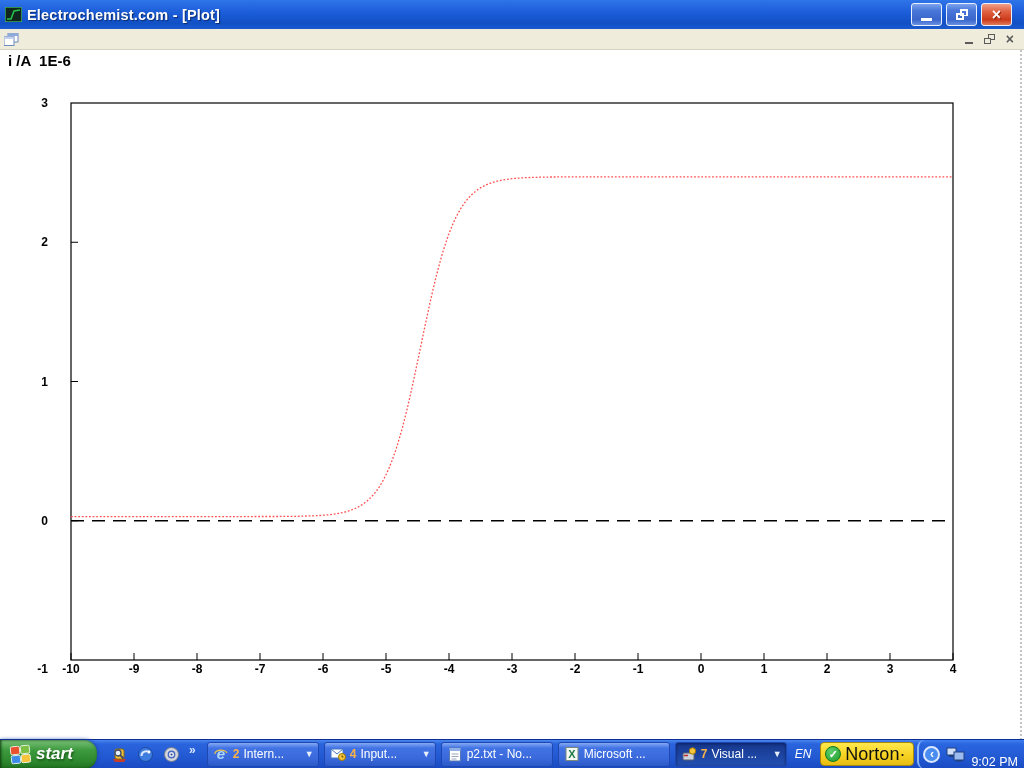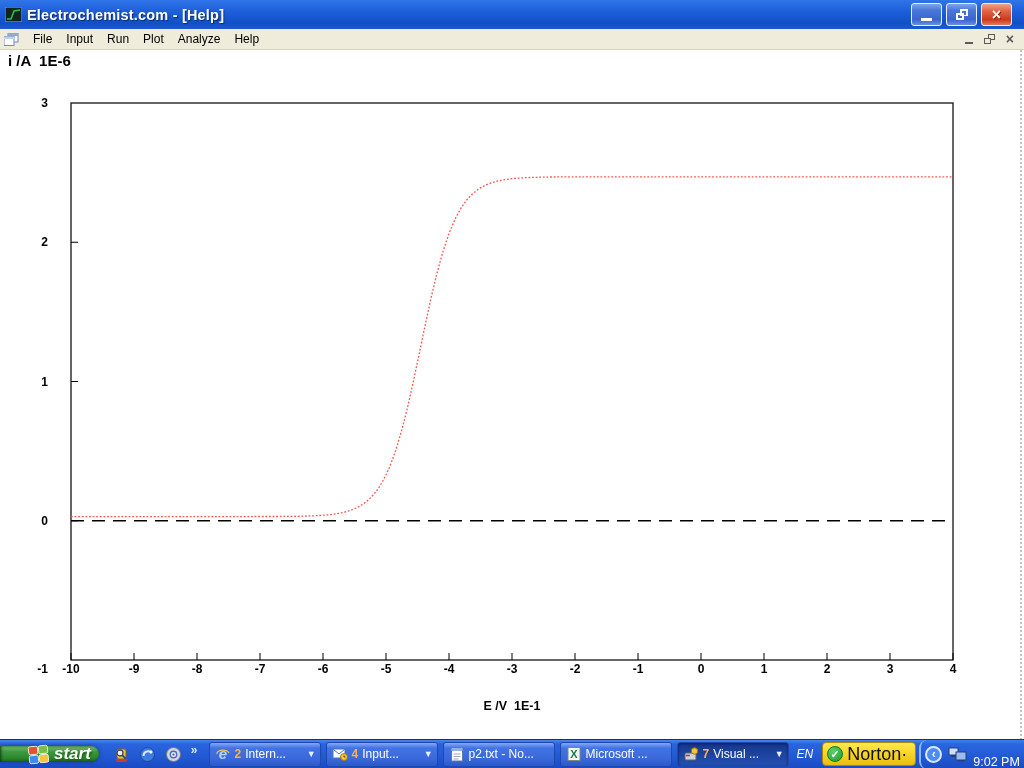--- a/index.html
+++ b/index.html
@@ -54,21 +54,21 @@
   svg text { font-family:"Liberation Sans", sans-serif; }
 
   
   .taskbar {
     position:absolute; left:0; top:739px; width:1024px; height:29px;
     background:linear-gradient(180deg,#4a86f0 0%,#2a64dc 14%,#2259d2 60%,#1a4ac2 100%);
     border-top:1px solid #0c2f96;
     display:flex; align-items:center;
   }
   .start-button {
-    flex:0 0 97px; height:16px; display:flex; align-items:center; gap:5px; padding-left:28px;
+    flex:0 0 97px; height:29px; display:flex; align-items:center; gap:5px; padding-left:10px;
     background:linear-gradient(180deg,#79c179 0%,#3e9a3e 35%,#2f8a2f 70%,#1f711f 100%);
     border-radius:0 13px 13px 0; box-shadow:1px 0 3px #0c3a0c inset, 0 0 4px #1a3a9a;
   }
   .start-label { color:#fff; font-weight:bold; font-style:italic; font-size:17px; text-shadow:1px 2px 2px #1d5c1d; padding-right:8px; }
   .quick-launch { flex:0 0 auto; display:flex; align-items:center; gap:9px; padding:0 8px 0 14px; }
   .ql-icon { width:17px; height:17px; display:inline-flex; }
   .ql-chevron { color:#d8e6fc; font-size:12px; font-weight:bold; margin-top:-8px; }
   .task-buttons { display:flex; align-items:center; gap:5px; margin-left:3px; }
   .task-btn {
     flex:0 0 112px; width:112px; height:25px; border-radius:3px;
@@ -110,21 +110,21 @@
 </style>
 </head>
 <body>
 
 <div class="titlebar">
   <svg class="app-icon" viewBox="0 0 17 15">
     <rect x="0" y="0" width="17" height="15" fill="#10261c"></rect>
     <path d="M2 12 L6 12 L9 4 L15 3" stroke="#27c04a" stroke-width="1.6" fill="none"></path>
     <rect x="0" y="0" width="17" height="15" fill="none" stroke="#3fae5f" stroke-width="1.5"></rect>
   </svg>
-  <span class="title-text">Electrochemist.com - [Help]</span>
+  <span class="title-text">Electrochemist.com - [Plot]</span>
   <div class="win-btn btn-blue" style="left:911px">
       <span class="glyph-min"></span>
     </div>
   <div class="win-btn btn-blue" style="left:946px">
     <span class="glyph-restore">
         <span class="r1"></span>
         <span class="r2"></span>
       </span>
   </div>
   <div class="win-btn btn-close" style="left:981px">
@@ -132,28 +132,20 @@
     </div>
 </div>
 
 <div class="menubar">
   <svg class="mdi-icon" width="15" height="13" viewBox="0 0 15 13">
     <rect x="4" y="0" width="10" height="9" fill="#fff" stroke="#6f8cc0"></rect>
     <rect x="4" y="0" width="10" height="3" fill="#8fa9da"></rect>
     <rect x="0" y="3.5" width="10" height="9" fill="#fff" stroke="#6f8cc0"></rect>
     <rect x="0" y="3.5" width="10" height="2.5" fill="#c3d1ec"></rect>
   </svg>
-  <div id="menu-items" style="display:flex">
-      <span class="menu-item">File</span>
-      <span class="menu-item">Input</span>
-      <span class="menu-item">Run</span>
-      <span class="menu-item">Plot</span>
-      <span class="menu-item">Analyze</span>
-      <span class="menu-item">Help</span>
-    </div>
   <div class="mdi-controls">
     <span class="mdi-min"></span>
     <span class="mdi-restore">
         <span class="r1"></span>
         <span class="r2"></span>
       </span>
     <span class="mdi-close">×</span>
   </div>
 </div>
 
@@ -195,21 +187,20 @@
       <line x1="71" y1="192.25" x2="78" y2="192.25" stroke="#000"></line>
       <text x="48" y="196.25" text-anchor="end" font-size="12" font-weight="bold" fill="#000">2</text>
       <line x1="71" y1="331.5" x2="78" y2="331.5" stroke="#000"></line>
       <text x="48" y="335.5" text-anchor="end" font-size="12" font-weight="bold" fill="#000">1</text>
       <line x1="71" y1="470.75" x2="78" y2="470.75" stroke="#000"></line>
       <text x="48" y="474.75" text-anchor="end" font-size="12" font-weight="bold" fill="#000">0</text>
       <text x="48" y="623" text-anchor="end" font-size="12" font-weight="bold" fill="#000">-1</text>
       <polyline points="71.0,466.6 74.2,466.6 77.3,466.6 80.5,466.6 83.6,466.6 86.8,466.6 89.9,466.6 93.1,466.6 96.2,466.6 99.4,466.6 102.5,466.6 105.7,466.6 108.8,466.6 112.0,466.6 115.1,466.6 118.3,466.6 121.4,466.6 124.6,466.6 127.7,466.6 130.9,466.6 134.0,466.6 137.2,466.6 140.3,466.6 143.5,466.6 146.6,466.6 149.8,466.6 152.9,466.6 156.1,466.6 159.2,466.6 162.4,466.6 165.5,466.6 168.7,466.6 171.8,466.6 175.0,466.6 178.1,466.6 181.3,466.6 184.4,466.6 187.6,466.6 190.7,466.6 193.9,466.6 197.0,466.6 200.2,466.6 203.3,466.6 206.5,466.6 209.6,466.6 212.8,466.6 215.9,466.6 219.1,466.6 222.2,466.6 225.4,466.6 228.5,466.6 231.7,466.6 234.8,466.6 238.0,466.6 241.1,466.6 244.3,466.6 247.4,466.6 250.6,466.6 253.7,466.5 256.9,466.5 260.0,466.5 263.2,466.5 266.3,466.5 269.5,466.5 272.6,466.5 275.8,466.5 278.9,466.5 282.1,466.4 285.2,466.4 288.4,466.4 291.5,466.3 294.7,466.3 297.8,466.3 301.0,466.2 304.1,466.1 307.3,466.0 310.4,465.9 313.6,465.8 316.7,465.6 319.9,465.5 323.0,465.2 326.2,465.0 329.3,464.7 332.5,464.3 335.6,463.9 338.8,463.3 341.9,462.7 345.1,462.0 348.2,461.1 351.4,460.0 354.5,458.8 357.7,457.3 360.8,455.5 364.0,453.4 367.1,451.0 370.3,448.1 373.4,444.7 376.6,440.8 379.7,436.2 382.9,430.9 386.0,424.8 389.2,417.8 392.3,409.8 395.5,400.9 398.6,390.9 401.8,379.9 404.9,367.9 408.1,354.9 411.2,341.1 414.4,326.7 417.5,311.8 420.7,296.7 423.8,281.6 427.0,266.7 430.1,252.2 433.3,238.5 436.4,225.5 439.6,213.5 442.7,202.5 445.9,192.5 449.0,183.5 452.2,175.6 455.3,168.6 458.5,162.5 461.6,157.2 464.8,152.6 467.9,148.6 471.1,145.3 474.2,142.4 477.4,139.9 480.5,137.9 483.7,136.1 486.8,134.6 490.0,133.4 493.1,132.3 496.3,131.4 499.4,130.7 502.6,130.0 505.7,129.5 508.9,129.1 512.0,128.7 515.2,128.4 518.3,128.1 521.5,127.9 524.6,127.7 527.8,127.6 530.9,127.5 534.1,127.4 537.2,127.3 540.4,127.2 543.5,127.1 546.7,127.1 549.8,127.0 553.0,127.0 556.1,127.0 559.3,126.9 562.4,126.9 565.6,126.9 568.7,126.9 571.9,126.9 575.0,126.9 578.2,126.8 581.3,126.8 584.5,126.8 587.6,126.8 590.8,126.8 593.9,126.8 597.1,126.8 600.2,126.8 603.4,126.8 606.5,126.8 609.7,126.8 612.8,126.8 616.0,126.8 619.1,126.8 622.3,126.8 625.4,126.8 628.6,126.8 631.7,126.8 634.9,126.8 638.0,126.8 641.2,126.8 644.3,126.8 647.5,126.8 650.6,126.8 653.8,126.8 656.9,126.8 660.1,126.8 663.2,126.8 666.4,126.8 669.5,126.8 672.7,126.8 675.8,126.8 679.0,126.8 682.1,126.8 685.3,126.8 688.4,126.8 691.6,126.8 694.7,126.8 697.9,126.8 701.0,126.8 704.2,126.8 707.3,126.8 710.5,126.8 713.6,126.8 716.8,126.8 719.9,126.8 723.1,126.8 726.2,126.8 729.4,126.8 732.5,126.8 735.7,126.8 738.8,126.8 742.0,126.8 745.1,126.8 748.3,126.8 751.4,126.8 754.6,126.8 757.7,126.8 760.9,126.8 764.0,126.8 767.2,126.8 770.3,126.8 773.5,126.8 776.6,126.8 779.8,126.8 782.9,126.8 786.1,126.8 789.2,126.8 792.4,126.8 795.5,126.8 798.7,126.8 801.8,126.8 805.0,126.8 808.1,126.8 811.3,126.8 814.4,126.8 817.6,126.8 820.7,126.8 823.9,126.8 827.0,126.8 830.2,126.8 833.3,126.8 836.5,126.8 839.6,126.8 842.8,126.8 845.9,126.8 849.1,126.8 852.2,126.8 855.4,126.8 858.5,126.8 861.7,126.8 864.8,126.8 868.0,126.8 871.1,126.8 874.3,126.8 877.4,126.8 880.6,126.8 883.7,126.8 886.9,126.8 890.0,126.8 893.2,126.8 896.3,126.8 899.5,126.8 902.6,126.8 905.8,126.8 908.9,126.8 912.1,126.8 915.2,126.8 918.4,126.8 921.5,126.8 924.7,126.8 927.8,126.8 931.0,126.8 934.1,126.8 937.3,126.8 940.4,126.8 943.6,126.8 946.7,126.8 949.9,126.8 953.0,126.8" fill="none" stroke="#ff5050" stroke-width="1.3" stroke-dasharray="1.8 1.8"></polyline>
       <line x1="71" y1="470.75" x2="953" y2="470.75" stroke="#000000" stroke-width="1.5" stroke-dasharray="13 8"></line>
     </svg>
-  <div class="x-axis-title">E /V  1E-1</div>
   <div class="right-edge"></div>
 </div>
 
 <div class="taskbar">
   <div class="start-button">
     <svg width="21" height="19" viewBox="0 0 21 19" style="transform:rotate(-6deg)">
       <rect x="1" y="1" width="9" height="8" rx="1.5" fill="#e8502e" stroke="#fff" stroke-width=".8"></rect>
       <rect x="11" y="1" width="9" height="8" rx="1.5" fill="#7cc043" stroke="#fff" stroke-width=".8"></rect>
       <rect x="1" y="10" width="9" height="8" rx="1.5" fill="#3f8ce8" stroke="#fff" stroke-width=".8"></rect>
       <rect x="11" y="10" width="9" height="8" rx="1.5" fill="#f6c53d" stroke="#fff" stroke-width=".8"></rect>

